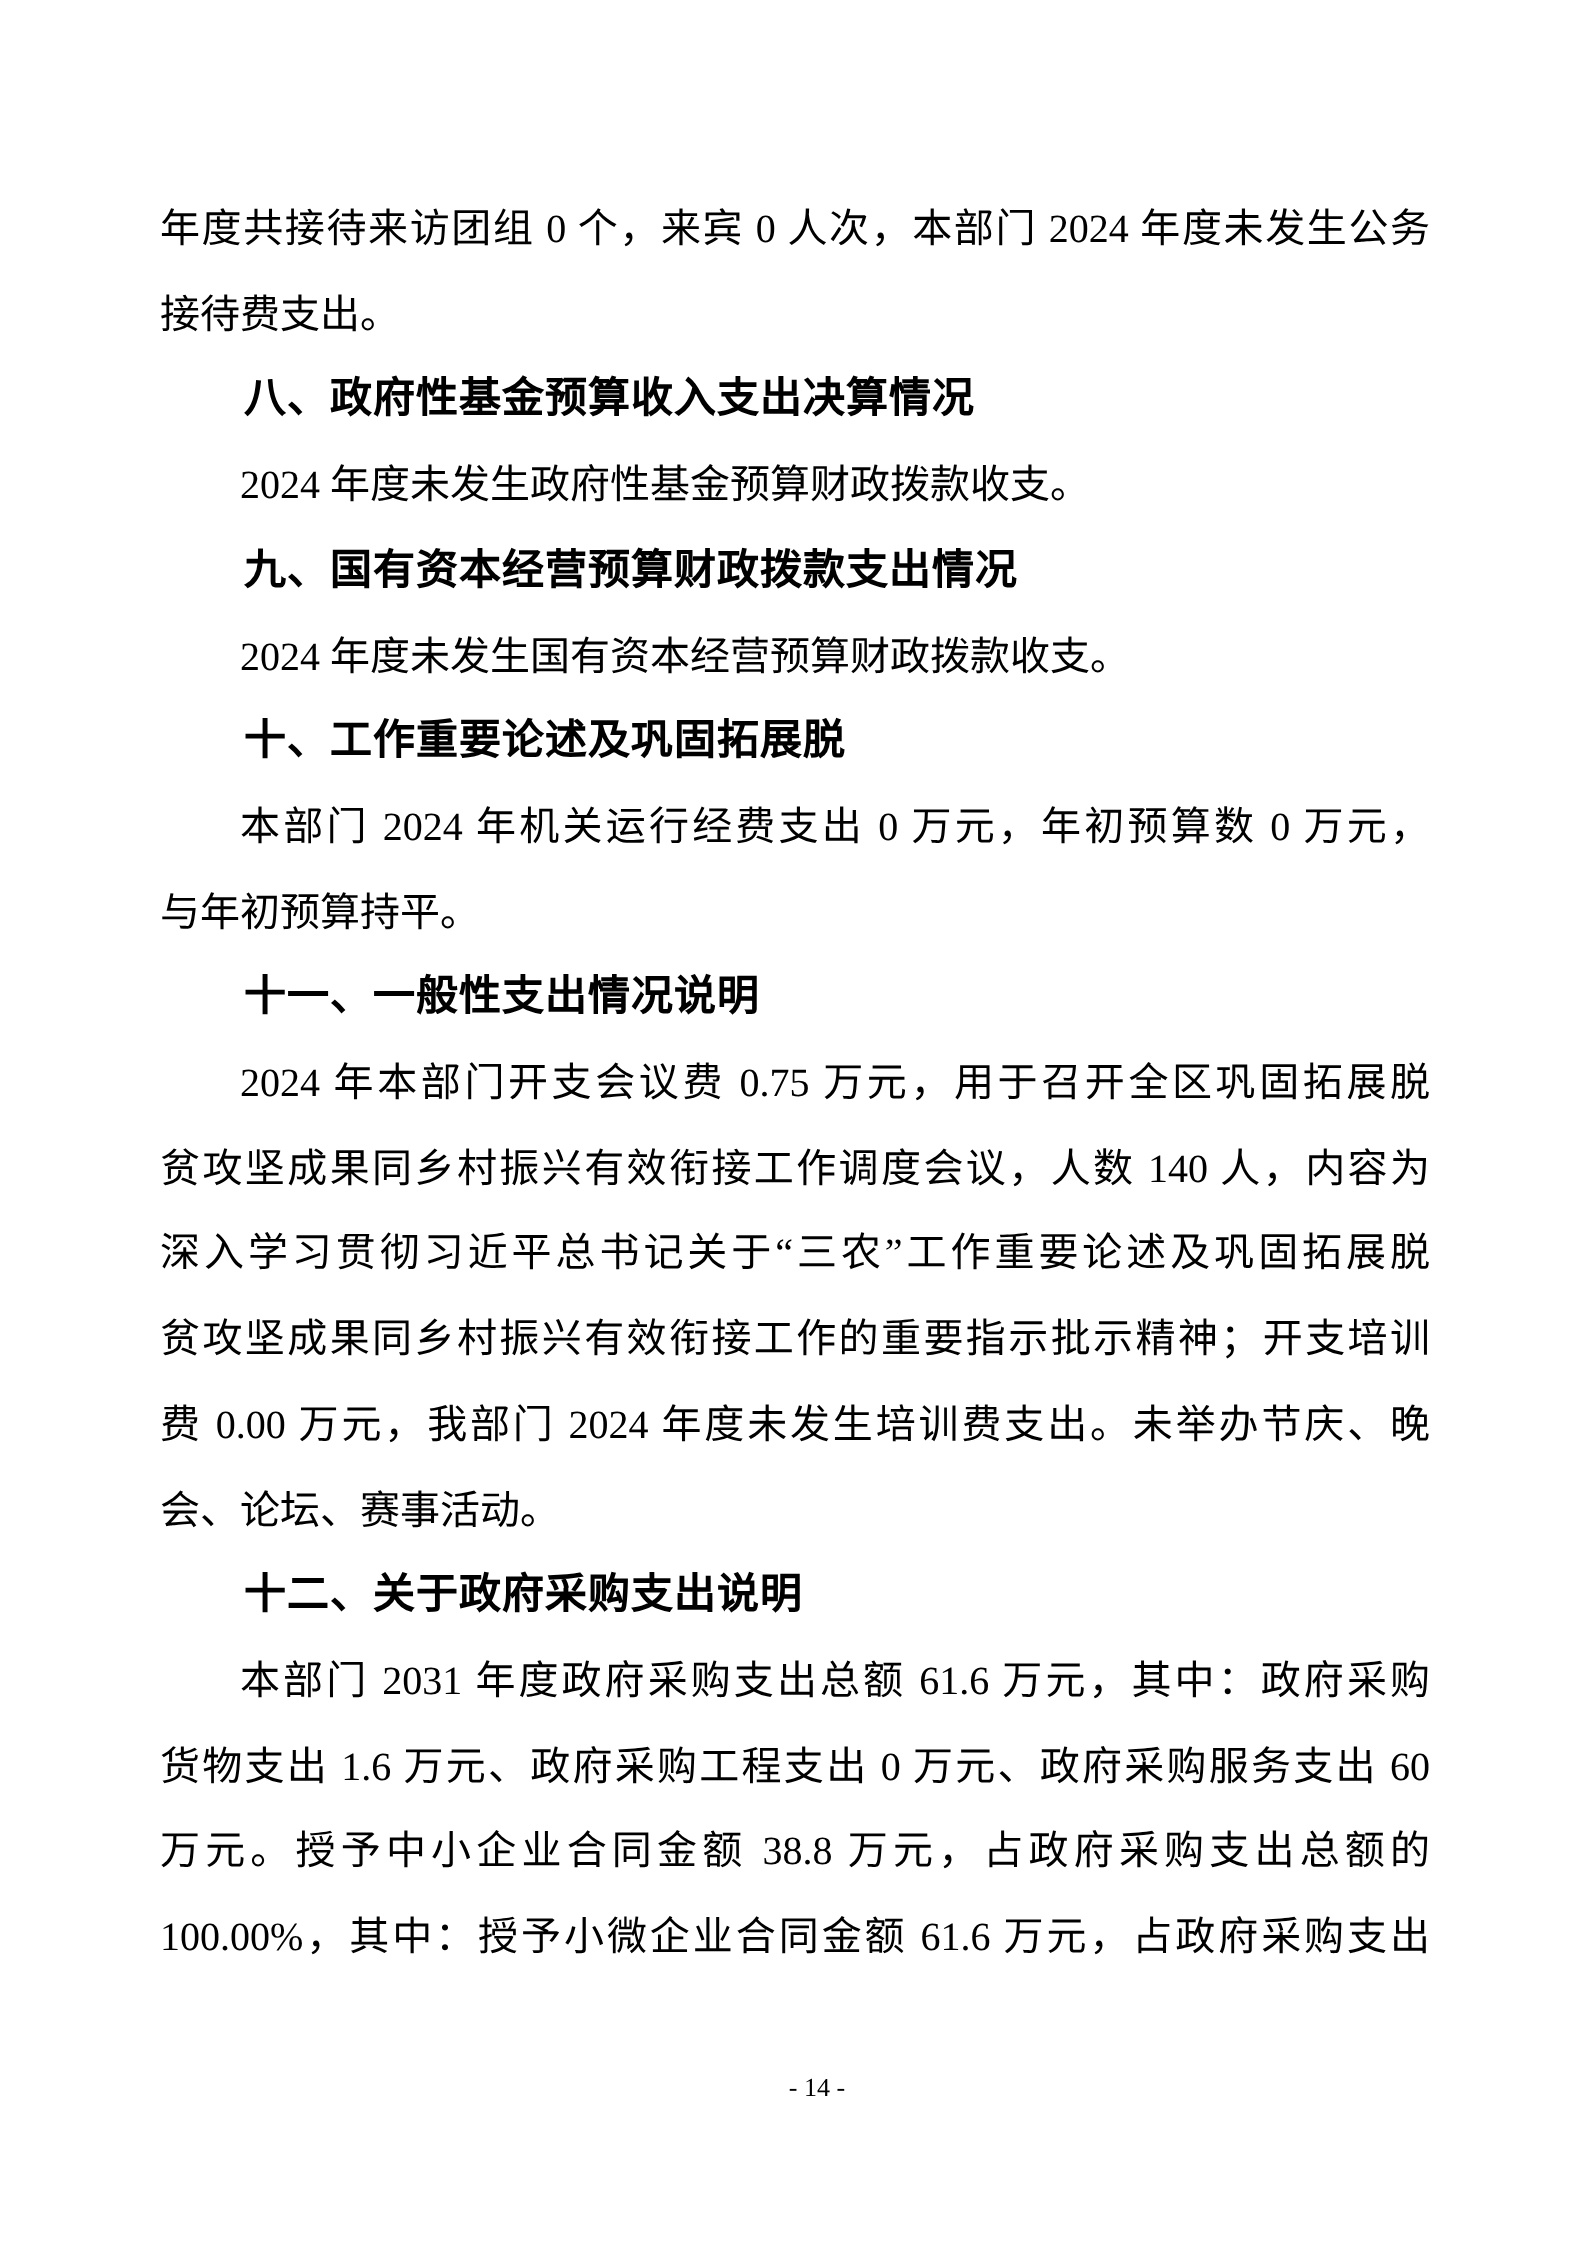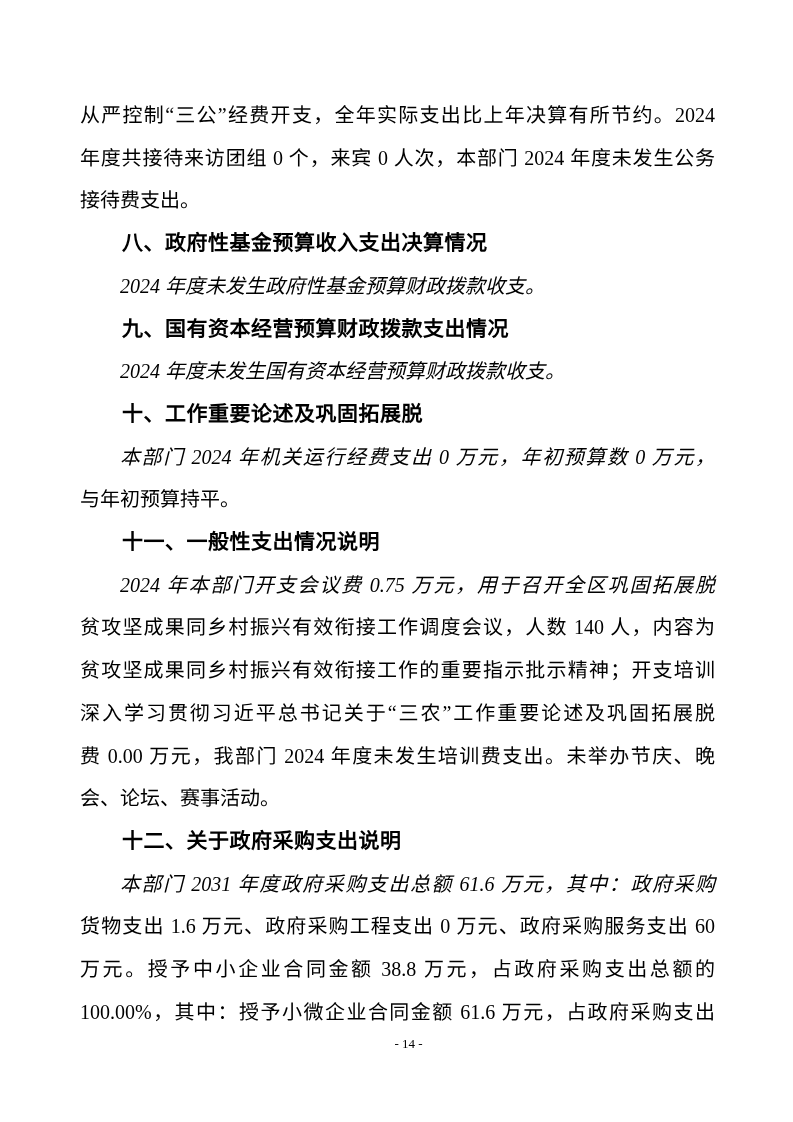--- a/index.html
+++ b/index.html
@@ -26,21 +26,21 @@
     line-height: 42.7px;
   }
   section { margin: 0; padding: 0; }
   .ln {
     text-align: justify;
     text-align-last: left;
     text-justify: inter-character;
     margin: 0;
   }
   .just { text-align-last: justify; }
-  .ind { text-indent: 2em; font-style: italic; }
+  .ind { text-indent: 2em; }
   h2.heading {
     margin: 0;
     font-family: Liberation Sans, sans-serif;
     font-weight: 700;
     font-size: 21px;
     line-height: 42.7px;
     text-indent: 2em;
     text-align: left;
     text-align-last: left;
     letter-spacing: 0.5px;
@@ -58,21 +58,20 @@
   }
 </style>
 </head>
 <body>
 
 <div class="page">
 
   <div class="text-block">
 
     <section>
-      <p class="ln just">从严控制“三公”经费开支，全年实际支出比上年决算有所节约。2024</p>
       <p class="ln just">年度共接待来访团组 0 个，来宾 0 人次，本部门 2024 年度未发生公务</p>
       <p class="ln">接待费支出。</p>
     </section>
 
     <section>
       <h2 class="heading">八、政府性基金预算收入支出决算情况</h2>
       <p class="ln ind">2024 年度未发生政府性基金预算财政拨款收支。</p>
     </section>
 
     <section>
@@ -83,22 +82,22 @@
     <section>
       <h2 class="heading">十、工作重要论述及巩固拓展脱</h2>
       <p class="ln ind just">本部门 2024 年机关运行经费支出 0 万元，年初预算数 0 万元，</p>
       <p class="ln">与年初预算持平。</p>
     </section>
 
     <section>
       <h2 class="heading">十一、一般性支出情况说明</h2>
       <p class="ln ind just">2024 年本部门开支会议费 0.75 万元，用于召开全区巩固拓展脱</p>
       <p class="ln just">贫攻坚成果同乡村振兴有效衔接工作调度会议，人数 140 人，内容为</p>
+      <p class="ln just">深入学习贯彻习近平总书记关于“三农”工作重要论述及巩固拓展脱</p>
       <p class="ln just">贫攻坚成果同乡村振兴有效衔接工作的重要指示批示精神；开支培训</p>
-      <p class="ln just">深入学习贯彻习近平总书记关于“三农”工作重要论述及巩固拓展脱</p>
       <p class="ln just">费 0.00 万元，我部门 2024 年度未发生培训费支出。未举办节庆、晚</p>
       <p class="ln">会、论坛、赛事活动。</p>
     </section>
 
     <section>
       <h2 class="heading">十二、关于政府采购支出说明</h2>
       <p class="ln ind just">本部门 2031 年度政府采购支出总额 61.6 万元，其中：政府采购</p>
       <p class="ln just">货物支出 1.6 万元、政府采购工程支出 0 万元、政府采购服务支出 60</p>
       <p class="ln just">万元。授予中小企业合同金额 38.8 万元，占政府采购支出总额的</p>
       <p class="ln just">100.00%，其中：授予小微企业合同金额 61.6 万元，占政府采购支出</p>

